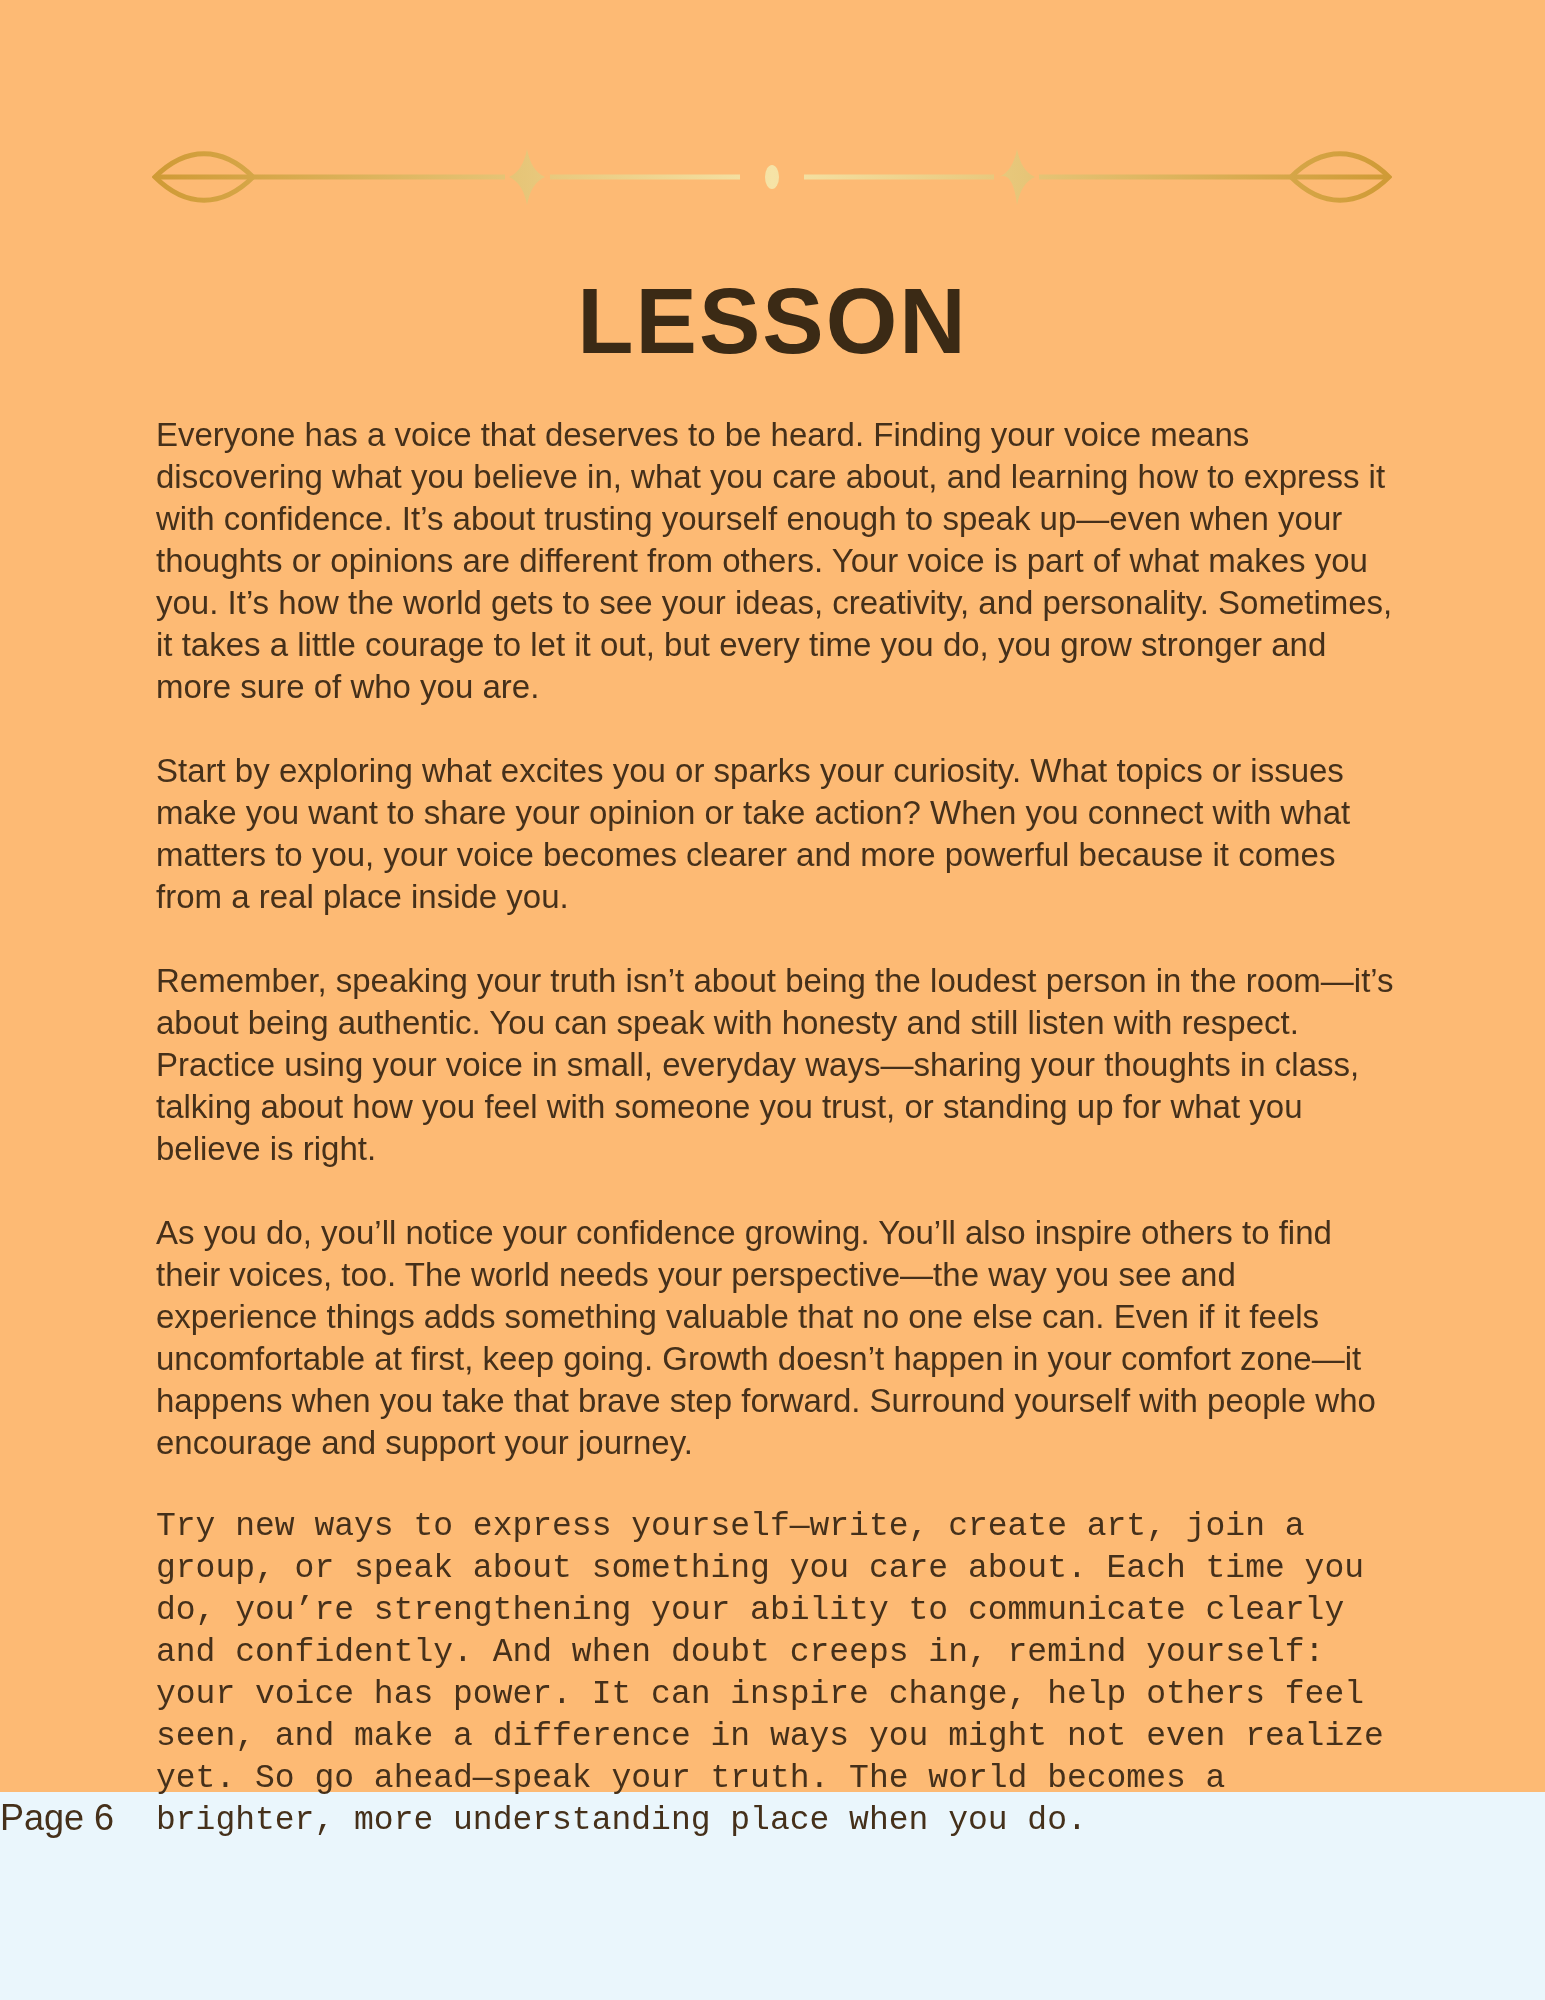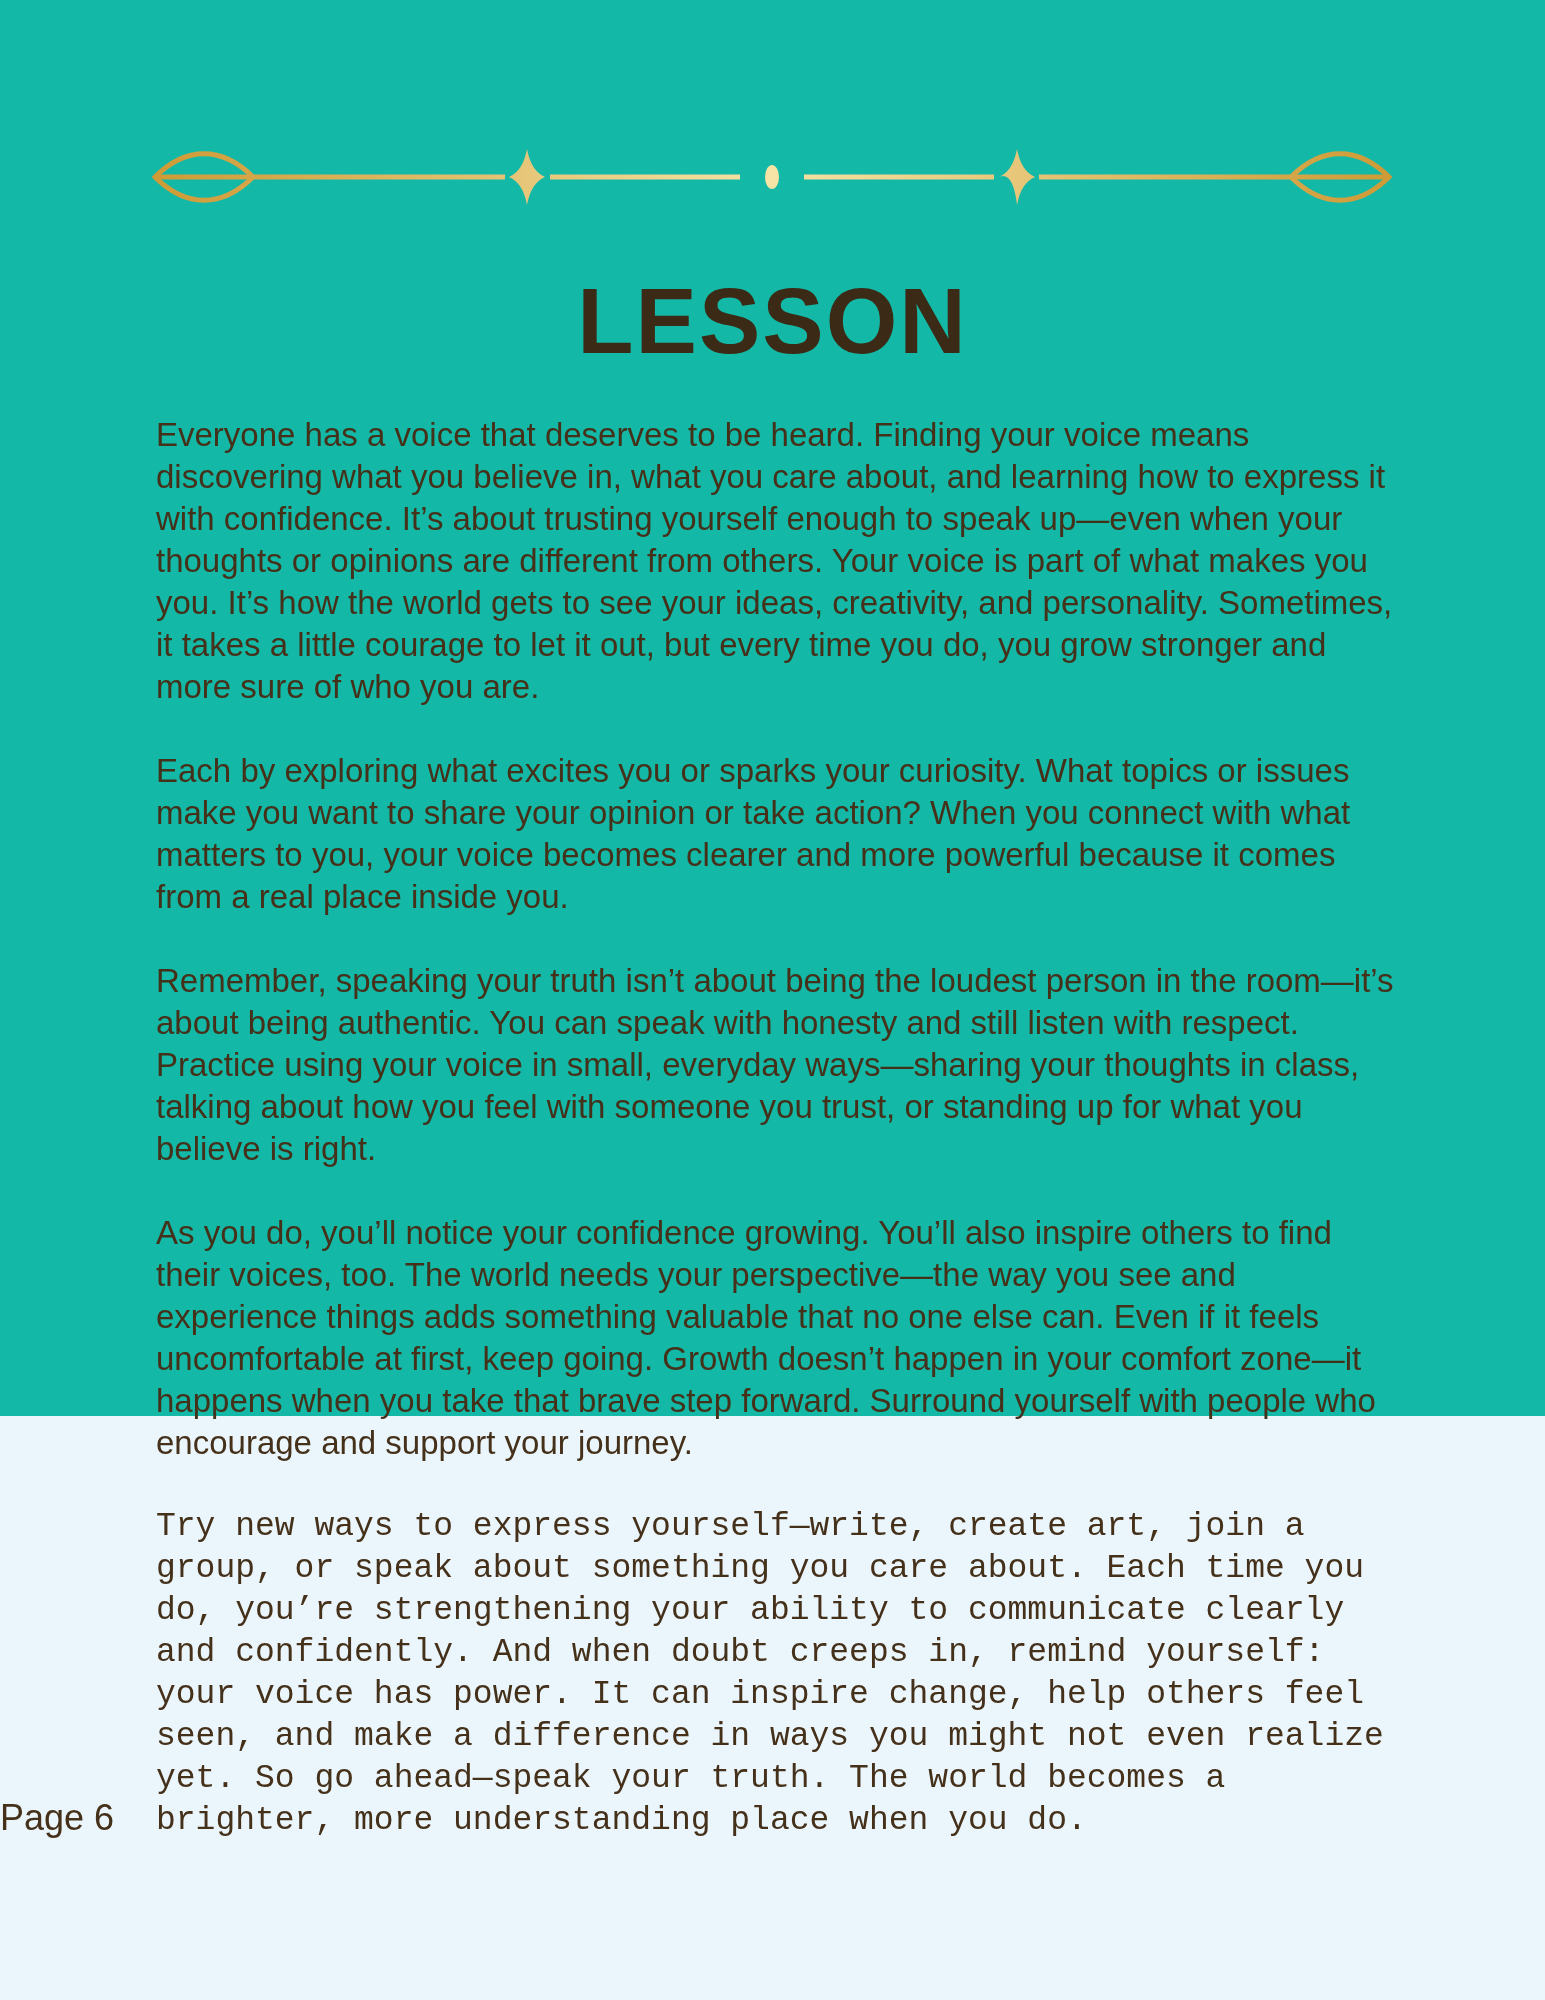--- a/index.html
+++ b/index.html
@@ -9,22 +9,22 @@
   body {
     width: 1545px;
     height: 2000px;
     background: #eaf6fc;
     font-family: "Liberation Sans", sans-serif;
     overflow: hidden;
   }
   .page {
     position: relative;
     width: 1545px;
-    height: 1416px;
-    background: #14b8a6;
+    height: 1792px;
+    background: #fdba74;
   }
   .ornament {
     position: absolute;
     top: 137px;
     left: 152px;
   }
   .title {
     position: absolute;
     top: 213px;
     left: 0;
@@ -90,21 +90,21 @@
 
     <path d="M865,12 Q869,34 883,40 Q869,46 865,68 Q861,34 847,40 Q861,34 865,12 Z" fill="url(#gold)"></path>
 
     <ellipse cx="620" cy="40" rx="7" ry="12" fill="url(#gold)"></ellipse>
   </svg>
 
   <h1 class="title">LESSON</h1>
 
   <div class="body-text">
     <p>Everyone has a voice that deserves to be heard. Finding your voice means discovering what you believe in, what you care about, and learning how to express it with confidence. It’s about trusting yourself enough to speak up—even when your thoughts or opinions are different from others. Your voice is part of what makes you you. It’s how the world gets to see your ideas, creativity, and personality. Sometimes, it takes a little courage to let it out, but every time you do, you grow stronger and more sure of who you are.</p>
-    <p>Each by exploring what excites you or sparks your curiosity. What topics or issues make you want to share your opinion or take action? When you connect with what matters to you, your voice becomes clearer and more powerful because it comes from a real place inside you.</p>
+    <p>Start by exploring what excites you or sparks your curiosity. What topics or issues make you want to share your opinion or take action? When you connect with what matters to you, your voice becomes clearer and more powerful because it comes from a real place inside you.</p>
     <p>Remember, speaking your truth isn’t about being the loudest person in the room—it’s about being authentic. You can speak with honesty and still listen with respect. Practice using your voice in small, everyday ways—sharing your thoughts in class, talking about how you feel with someone you trust, or standing up for what you believe is right.</p>
     <p>As you do, you’ll notice your confidence growing. You’ll also inspire others to find their voices, too. The world needs your perspective—the way you see and experience things adds something valuable that no one else can. Even if it feels uncomfortable at first, keep going. Growth doesn’t happen in your comfort zone—it happens when you take that brave step forward. Surround yourself with people who encourage and support your journey.</p>
     <p>Try new ways to express yourself—write, create art, join a group, or speak about something you care about. Each time you do, you’re strengthening your ability to communicate clearly and confidently. And when doubt creeps in, remind yourself: your voice has power. It can inspire change, help others feel seen, and make a difference in ways you might not even realize yet. So go ahead—speak your truth. The world becomes a brighter, more understanding place when you do.</p>
   </div>
 
   <div class="page-number">Page 6</div>
 
 </div>
 
 </body></html>

